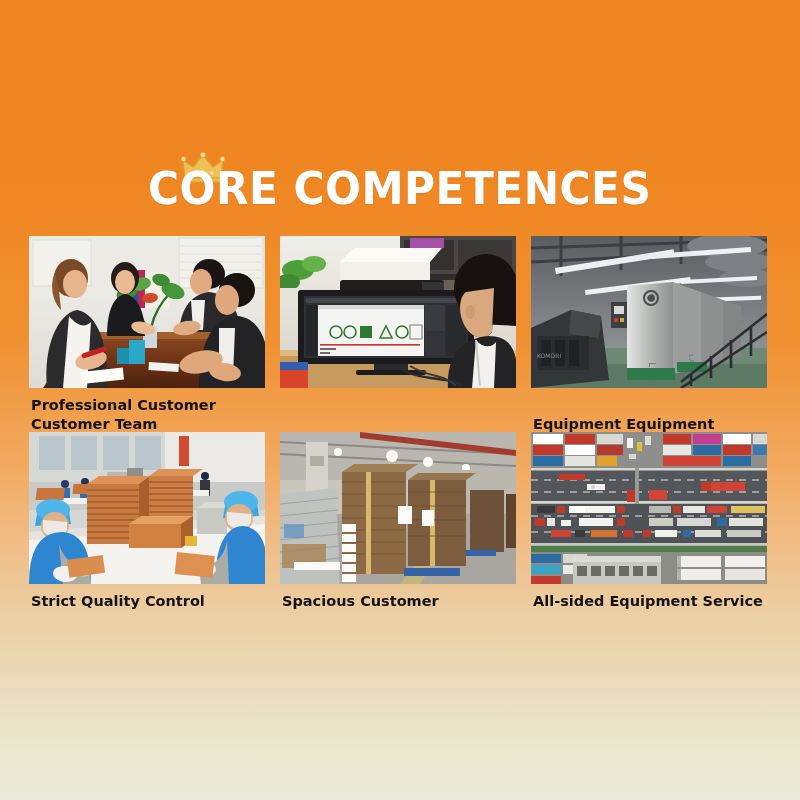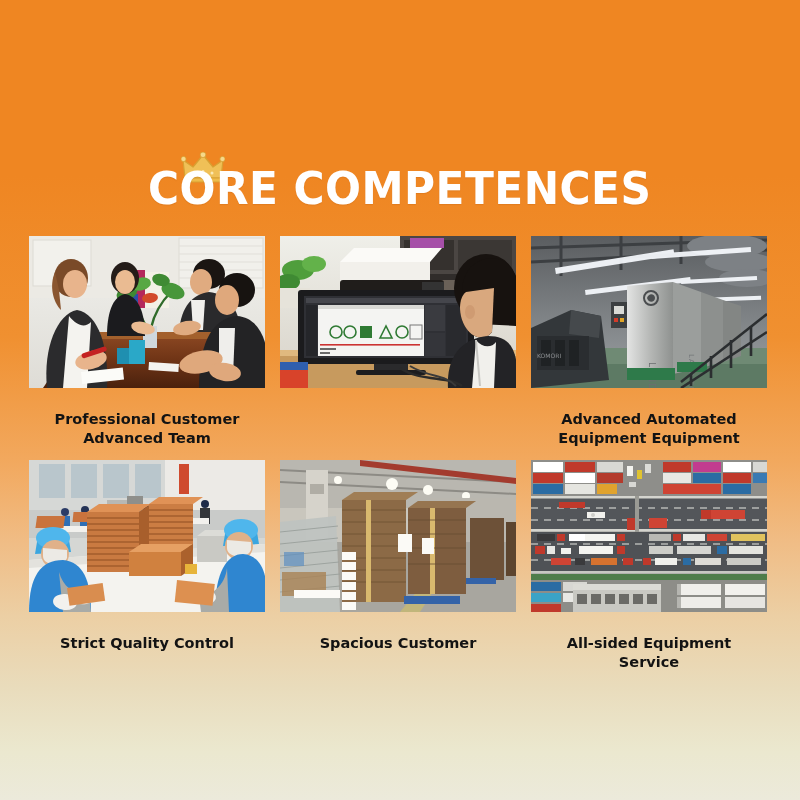--- a/index.html
+++ b/index.html
@@ -82,23 +82,22 @@
     height: 152px;
     overflow: hidden;
     background: #bdbdbd;
   }
   .photo > svg {
     display: block;
     width: 100%;
     height: 100%;
   }
   .caption {
-    margin: 14px;
+    margin: 0;
     padding: 8px 2px 0 2px;
-    text-align: center;
     font-family: "DejaVu Sans", sans-serif;
     font-size: 14.5px;
     font-weight: 600;
     color: #131313;
     line-height: 1.33;
     height: 44px;
     box-sizing: border-box;
   }
   .row2 .photo { margin-top: 0; }
   #grid .cell.row2 { margin-top: 0px; }
@@ -205,21 +204,21 @@
             <ellipse cx="172" cy="126" rx="22" ry="11" fill="#dfa87c" transform="rotate(-12 172 126)"></ellipse>
             <ellipse cx="196" cy="136" rx="16" ry="9" fill="#dfa87c" transform="rotate(8 196 136)"></ellipse>
           </g>
 
           <rect x="52" y="136" width="42" height="12" fill="#fbfbf8" transform="rotate(-6 52 136)"></rect>
           <rect x="120" y="126" width="30" height="8" fill="#f4f3ef" transform="rotate(4 120 126)"></rect>
         </svg>
       </div>
       <p class="caption">
         <span>Professional Customer</span><br>
-        <span>Advanced Team</span>
+        <span>Customer Team</span>
       </p>
     </div>
 
     <div class="cell">
       <div class="photo">
         <svg viewBox="0 0 236 152" preserveAspectRatio="xMidYMid slice">
           <defs>
             <linearGradient id="o-bg" x1="0" y1="0" x2="0" y2="1">
               <stop offset="0" stop-color="#efefe9"></stop>
                 <stop offset="1" stop-color="#d7d2c8"></stop>
@@ -369,21 +368,21 @@
             <path d="M150 146 L236 78"></path>
             <path d="M150 152 L236 96"></path>
             <path d="M160 150 L160 138"></path>
               <path d="M180 142 L180 120"></path>
             <path d="M200 132 L200 104"></path>
               <path d="M220 120 L220 90"></path>
           </g>
         </svg>
       </div>
       <p class="caption">
-        <span>Advanced Automated</span><br>
+        <br>
         <span>Equipment Equipment</span>
       </p>
     </div>
 
     <div class="cell row2">
       <div class="photo">
         <svg viewBox="0 0 236 152" preserveAspectRatio="xMidYMid slice">
           <rect width="236" height="152" fill="#e6e6e2"></rect>
 
           <rect x="0" y="0" width="236" height="54" fill="#d6d8d6"></rect>

